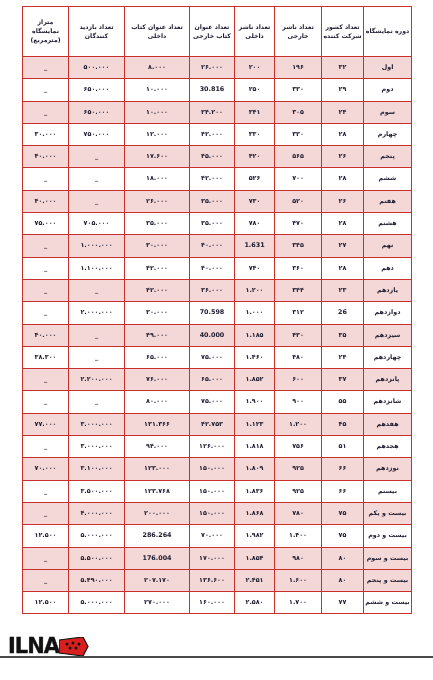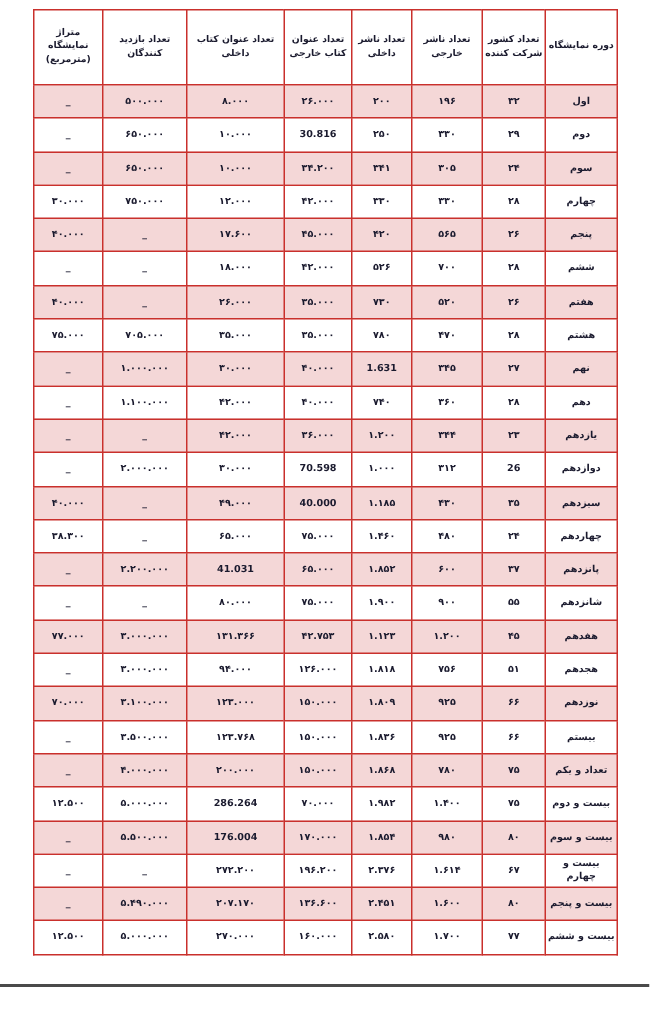--- a/index.html
+++ b/index.html
@@ -265,21 +265,21 @@
             <td>۶۵.۰۰۰</td>
             <td class="dash">_</td>
             <td>۳۸.۳۰۰</td>
           </tr>
           <tr class="odd">
             <td>پانزدهم</td>
             <td>۳۷</td>
             <td>۶۰۰</td>
             <td>۱.۸۵۲</td>
             <td>۶۵.۰۰۰</td>
-            <td>41.031</td>
+            <td>۷۶.۰۰۰</td>
             <td>۲.۲۰۰.۰۰۰</td>
             <td class="dash">_</td>
           </tr>
           <tr class="even">
             <td>شانزدهم</td>
             <td>۵۵</td>
             <td>۹۰۰</td>
             <td>۱.۹۰۰</td>
             <td>۷۵.۰۰۰</td>
             <td>۸۰.۰۰۰</td>
@@ -320,21 +320,21 @@
             <td>بیستم</td>
             <td>۶۶</td>
             <td>۹۲۵</td>
             <td>۱.۸۳۶</td>
             <td>۱۵۰.۰۰۰</td>
             <td>۱۲۳.۷۶۸</td>
             <td>۳.۵۰۰.۰۰۰</td>
             <td class="dash">_</td>
           </tr>
           <tr class="odd">
-            <td>تعداد و یکم</td>
+            <td>بیست و یکم</td>
             <td>۷۵</td>
             <td>۷۸۰</td>
             <td>۱.۸۶۸</td>
             <td>۱۵۰.۰۰۰</td>
             <td>۲۰۰.۰۰۰</td>
             <td>۴.۰۰۰.۰۰۰</td>
             <td class="dash">_</td>
           </tr>
           <tr class="even">
             <td>بیست و دوم</td>
@@ -349,30 +349,20 @@
           <tr class="odd">
             <td>بیست و سوم</td>
             <td>۸۰</td>
             <td>۹۸۰</td>
             <td>۱.۸۵۴</td>
             <td>۱۷۰.۰۰۰</td>
             <td>176.004</td>
             <td>۵.۵۰۰.۰۰۰</td>
             <td class="dash">_</td>
           </tr>
-          <tr class="even">
-            <td>بیست و چهارم</td>
-            <td>۶۷</td>
-            <td>۱.۶۱۴</td>
-            <td>۲.۳۷۶</td>
-            <td>۱۹۶.۲۰۰</td>
-            <td>۲۷۲.۲۰۰</td>
-            <td class="dash">_</td>
-            <td class="dash">_</td>
-          </tr>
           <tr class="odd">
             <td>بیست و پنجم</td>
             <td>۸۰</td>
             <td>۱.۶۰۰</td>
             <td>۲.۴۵۱</td>
             <td>۱۳۶.۶۰۰</td>
             <td>۲۰۷.۱۷۰</td>
             <td>۵.۴۹۰.۰۰۰</td>
             <td class="dash">_</td>
           </tr>
@@ -383,17 +373,30 @@
             <td>۲.۵۸۰</td>
             <td>۱۶۰.۰۰۰</td>
             <td>۲۷۰.۰۰۰</td>
             <td>۵.۰۰۰.۰۰۰</td>
             <td>۱۲.۵۰۰</td>
           </tr>
         </tbody>
     </table>
   </div>
 
+  <div class="logo">
+    <span class="logo-text">ILNA</span>
+    <span class="logo-mark">
+      <svg width="30" height="19" viewBox="0 0 30 19">
+        <polygon points="0,3 24,0 29,9.5 24,19 0,16" fill="#d9201e" stroke="#111111" stroke-width="1.2"></polygon>
+        <circle cx="8" cy="7" r="1.5" fill="#111111"></circle>
+        <circle cx="14" cy="6" r="1.5" fill="#111111"></circle>
+        <circle cx="11" cy="11" r="1.5" fill="#111111"></circle>
+        <circle cx="17" cy="11" r="1.5" fill="#111111"></circle>
+        <circle cx="20" cy="7" r="1.5" fill="#111111"></circle>
+      </svg>
+    </span>
+  </div>
 
   <div class="footer-rule"></div>
   <div class="footer-text">Iranian Labour News Agency</div>
 
 </div>
 
 </body></html>

